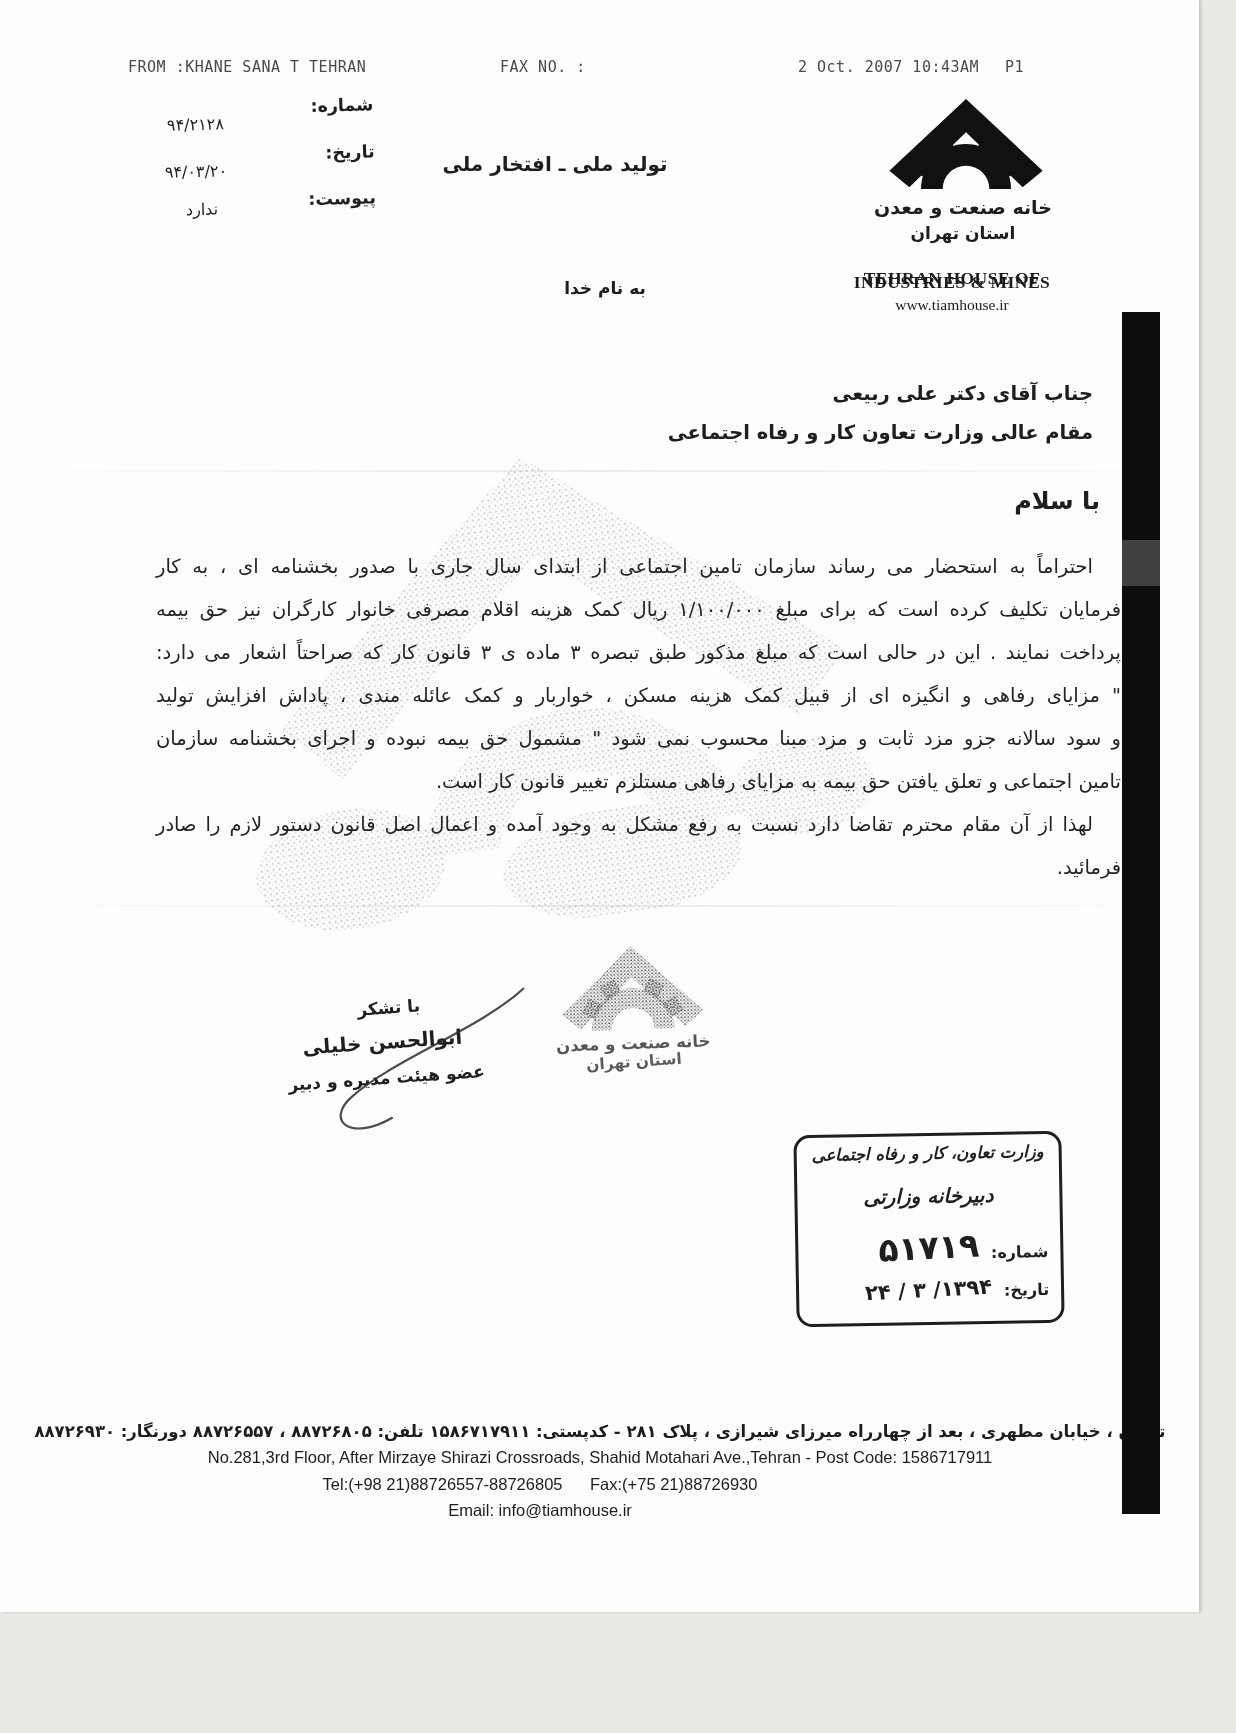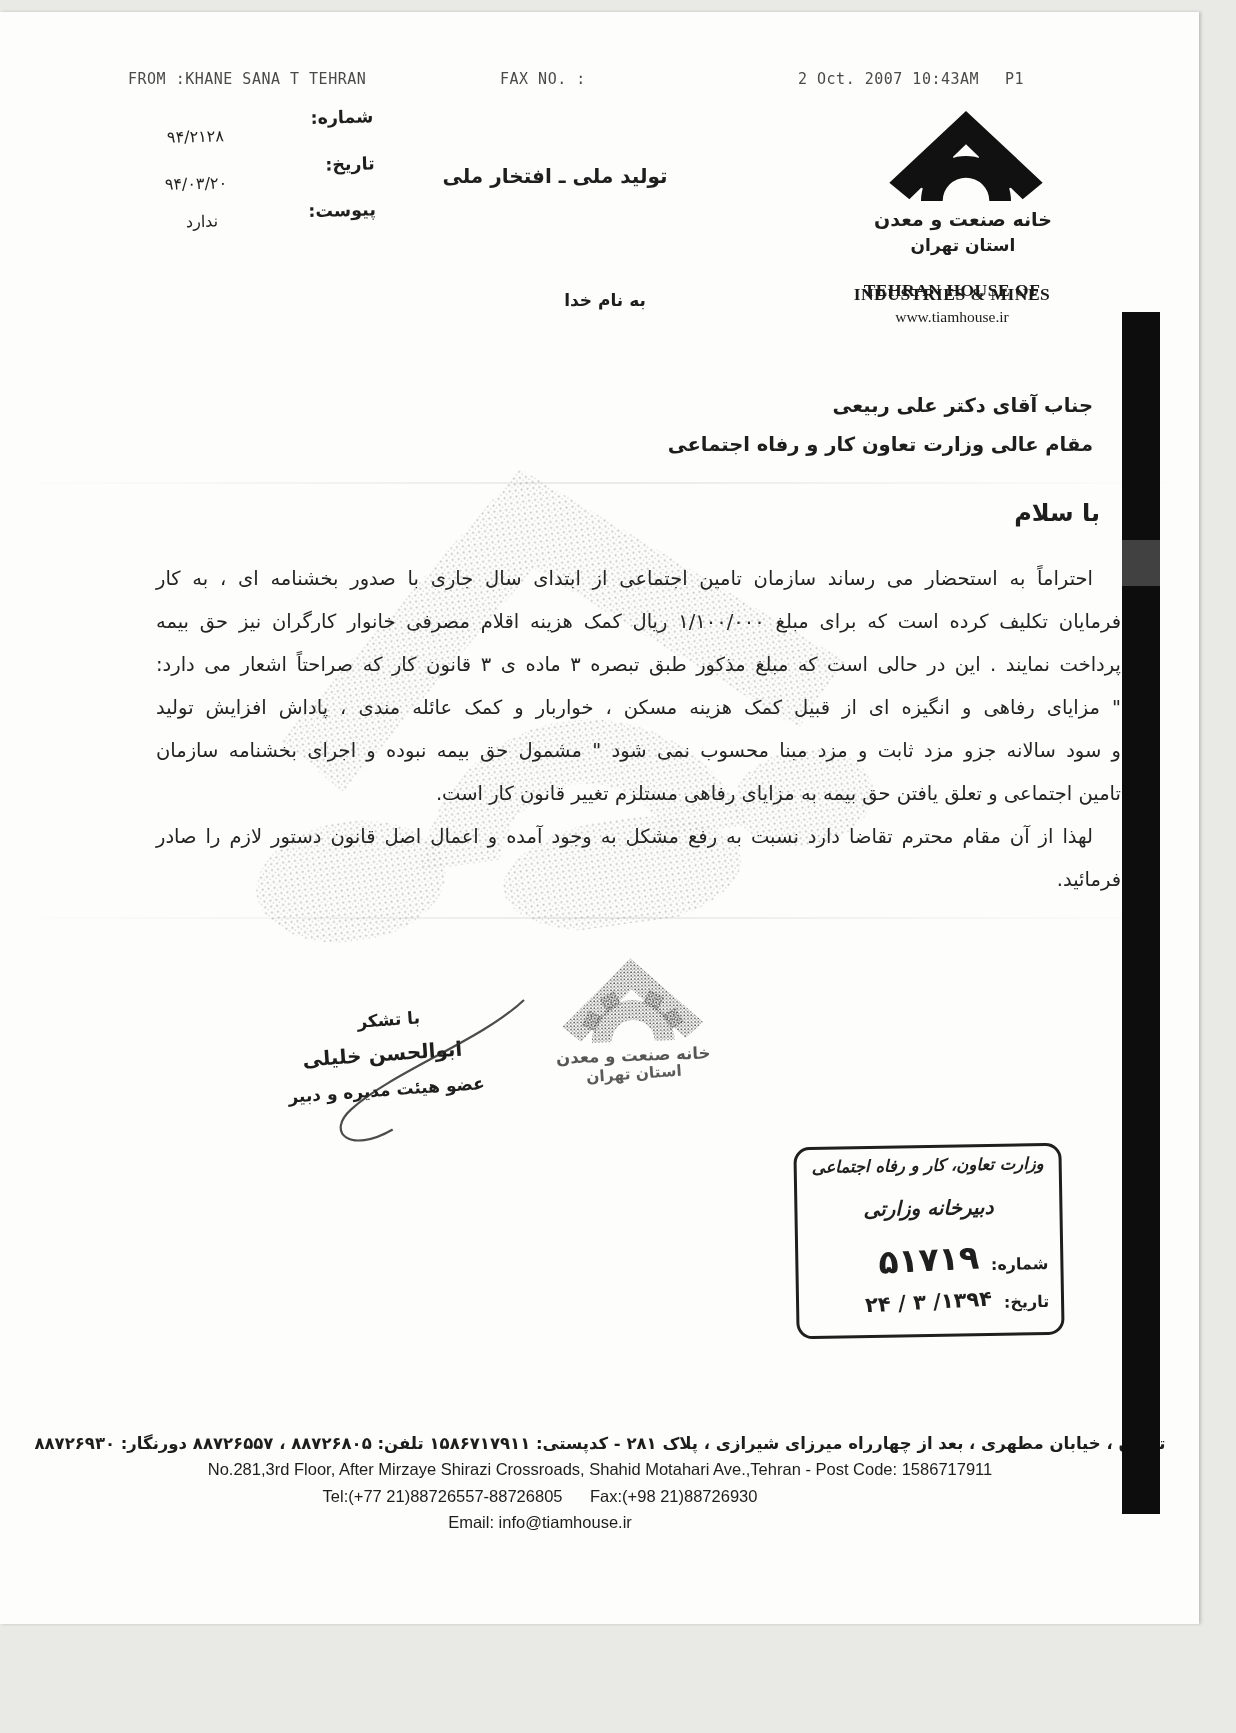--- a/index.html
+++ b/index.html
@@ -1,18 +1,18 @@
 <!DOCTYPE html>
 <html lang="fa"><head>
 <meta charset="utf-8">
 <style>
   html,body{margin:0;padding:0;}
   body{width:1236px;height:1733px;background:#e9e9e6;font-family:"DejaVu Sans",sans-serif;overflow:hidden;position:relative;}
   .scan{position:absolute;left:0;top:0;width:1236px;height:1733px;}
-  .paper{position:absolute;left:0;top:12px;width:1199px;height:1612px;background:#fdfdfc;box-shadow:2px 0 3px rgba(0,0,0,.18);}
+  .paper{position:absolute;left:0;top:0;width:1199px;height:1612px;background:#fdfdfc;box-shadow:2px 0 3px rgba(0,0,0,.18);}
   .crease{position:absolute;left:0;width:100%;height:2px;background:linear-gradient(to right,rgba(120,120,120,.0),rgba(120,120,120,.14),rgba(120,120,120,.0));}
   .abs{position:absolute;}
   .rtl{direction:rtl;unicode-bidi:embed;}
   .mono{font-family:"DejaVu Sans Mono",monospace;color:#4a4a4a;font-size:15px;letter-spacing:.5px;white-space:pre;}
   .fa-b{font-weight:bold;color:#1e1e1e;}
   .serif{font-family:"Liberation Serif","DejaVu Serif",serif;color:#1b1b1b;}
   .center{text-align:center;}
   .bodytxt{direction:rtl;color:#242424;font-size:19.5px;line-height:43px;}
   .just{text-align:justify;text-align-last:justify;margin-left:43px;}
   .lastline{text-align:left;text-align-last:right;}
@@ -146,21 +146,21 @@
         <span class="handnum" style="font-size:33px;">۵۱۷۱۹</span>
       </div>
       <div class="stamprow" style="top:142px;">
         <span style="font-size:16px;">تاریخ:</span>
         <span class="handnum" style="font-size:21px;">۱۳۹۴/ ۳ / ۲۴</span>
       </div>
     </div>
 
     <div class="abs rtl fa-b center foot" style="left:20px;top:1422px;width:1160px;font-size:16.5px;">تهران ، خیابان مطهری ، بعد از چهارراه میرزای شیرازی ، پلاک ۲۸۱ - کدپستی: ۱۵۸۶۷۱۷۹۱۱ تلفن: ۸۸۷۲۶۸۰۵ ، ۸۸۷۲۶۵۵۷ دورنگار: ۸۸۷۲۶۹۳۰</div>
     <div class="abs center foot" style="left:20px;top:1448px;width:1160px;font-size:16.5px;font-family:'Liberation Sans',sans-serif;">No.281,3rd Floor, After Mirzaye Shirazi Crossroads, Shahid Motahari Ave.,Tehran - Post Code: 1586717911</div>
-    <div class="abs center foot" style="left:20px;top:1475px;width:1040px;font-size:16.5px;font-family:'Liberation Sans',sans-serif;white-space:pre;">Tel:(+77 21)88726557-88726805      Fax:(+98 21)88726930</div>
+    <div class="abs center foot" style="left:20px;top:1475px;width:1040px;font-size:16.5px;font-family:'Liberation Sans',sans-serif;white-space:pre;">Tel:(+98 21)88726557-88726805      Fax:(+75 21)88726930</div>
     <div class="abs center foot" style="left:20px;top:1501px;width:1040px;font-size:16.5px;font-family:'Liberation Sans',sans-serif;">Email: info@tiamhouse.ir</div>
 
     <div class="crease" style="top:470px;"></div>
     <div class="crease" style="top:905px;"></div>
   </div>
 
   <div class="blackbar">
     <div class="patch"></div>
   </div>
 </div>

